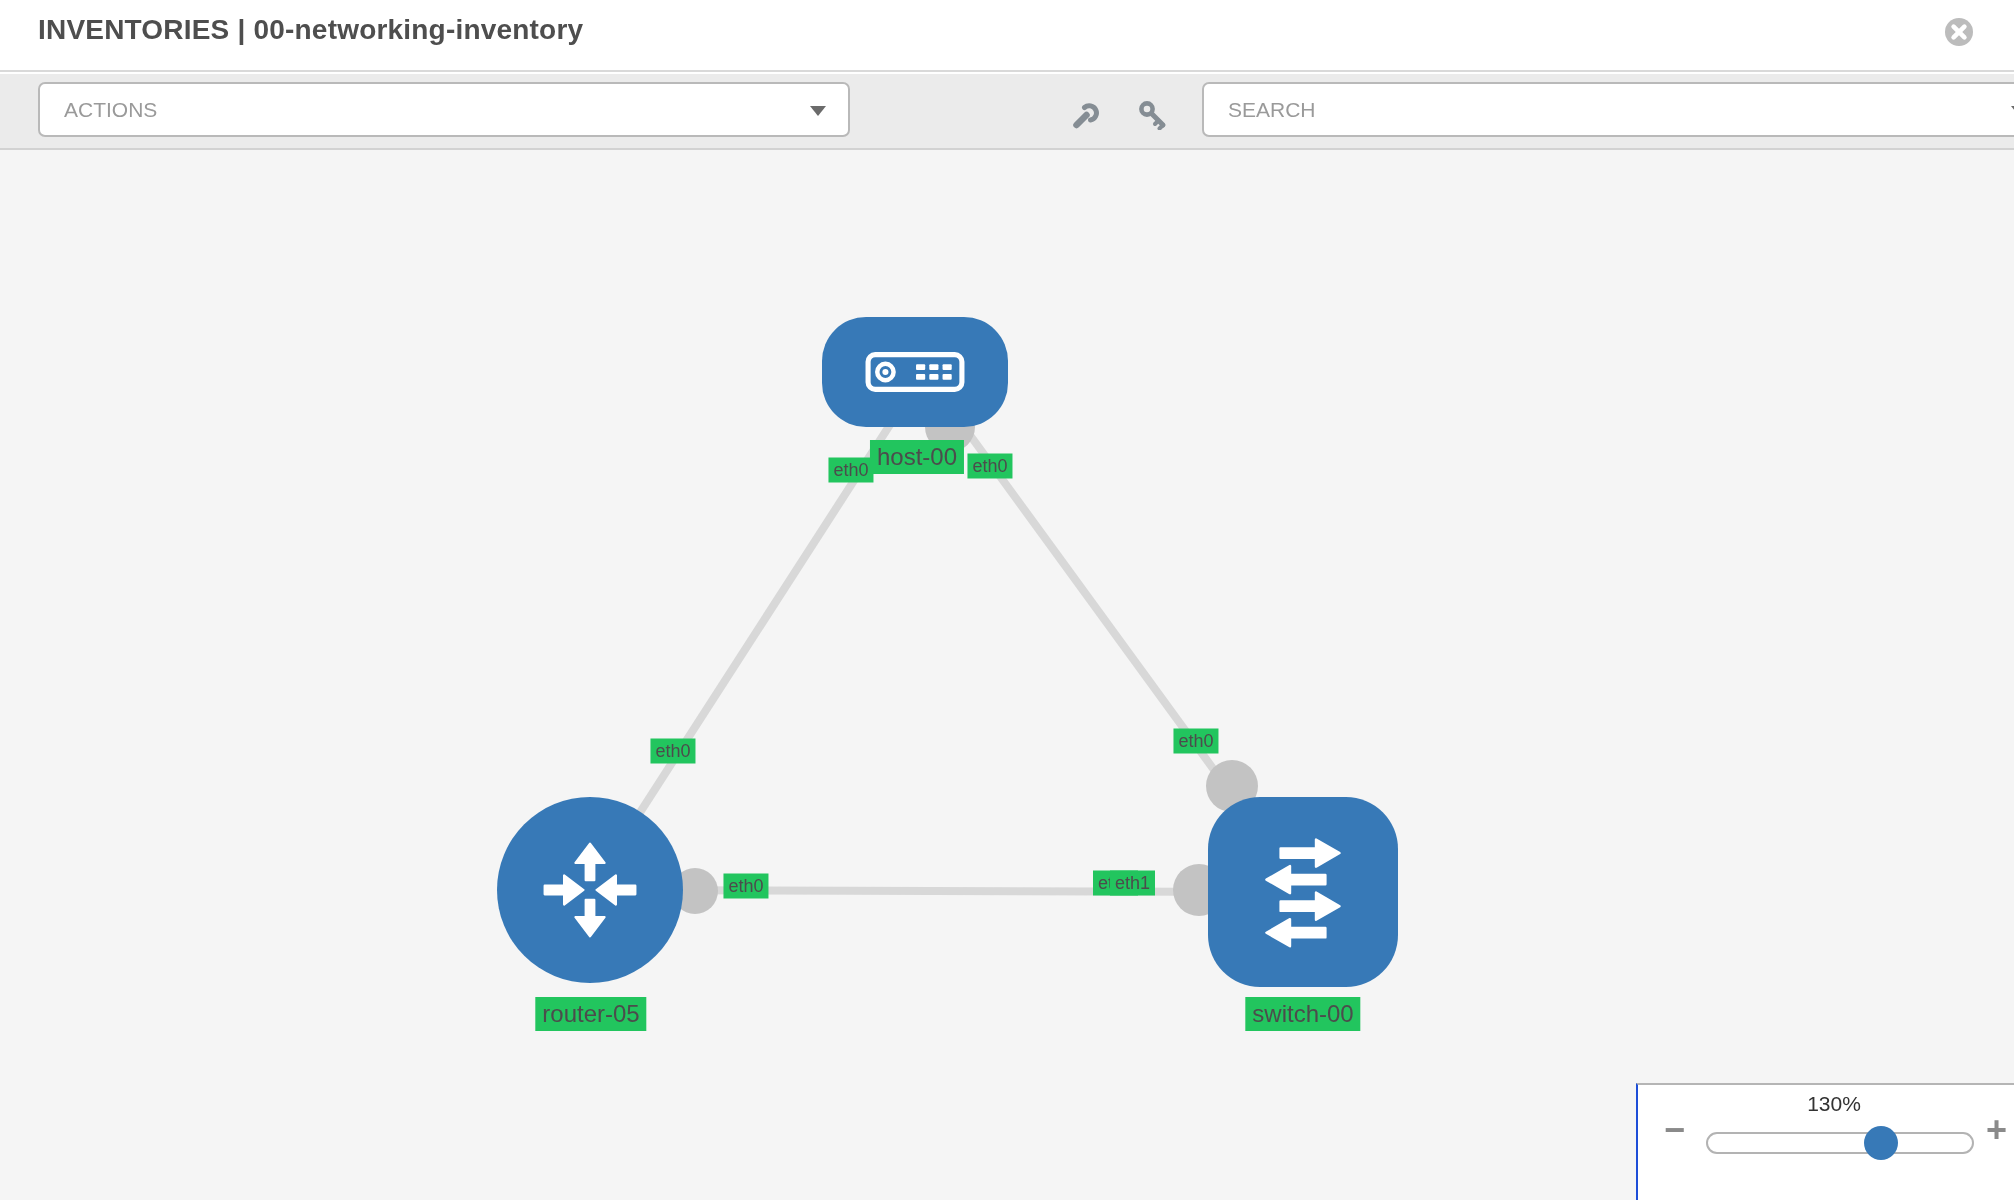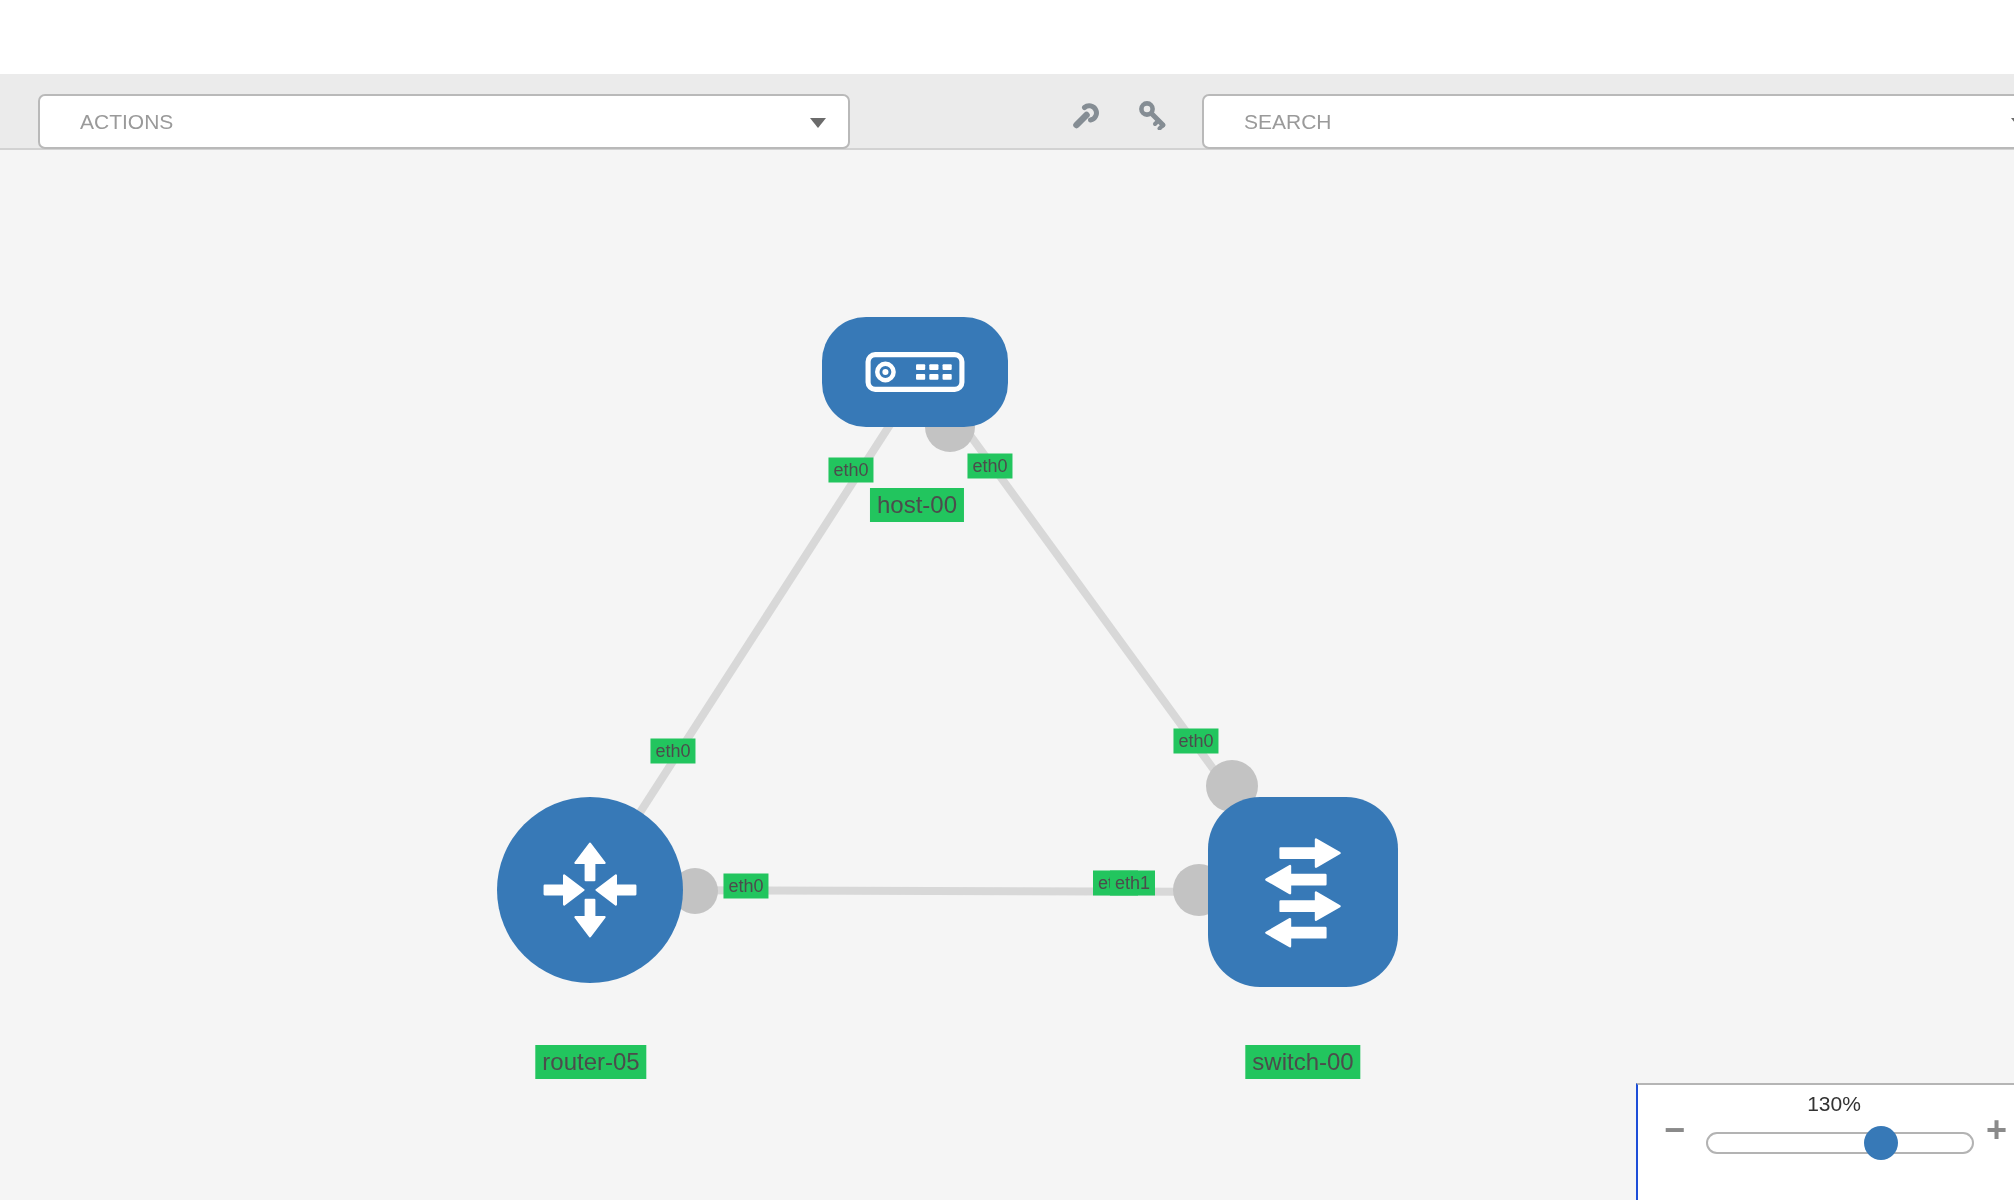--- a/index.html
+++ b/index.html
@@ -6,58 +6,66 @@
   html,body { width:2014px; height:1200px; font-family:"Liberation Sans", sans-serif; background:#fff; overflow:hidden; }
   .app { position:relative; width:2014px; height:1200px; }
 
   
   .header { position:absolute; left:0; top:0; width:100%; height:72px; background:#ffffff; border-bottom:2px solid #d9d9d9; }
   .page-title { position:absolute; left:38px; top:14px; font-size:28px; font-weight:700; color:#4e4e4e; letter-spacing:0.2px; }
   .close-btn { position:absolute; right:40px; top:17px; width:30px; height:30px; cursor:pointer; }
 
   
   .toolbar { position:absolute; left:0; top:74px; width:100%; height:76px; background:#ebebeb; border-bottom:2px solid #d2d2d2; }
-  .dd-box { position:absolute; top:20px; height:55px; background:#ffffff; border:2px solid #b9b9b9; border-radius:7px; display:flex; align-items:center; padding:0 40px; color:#9a9a9a; font-size:21px; }
+  .dd-box { position:absolute; top:8px; height:55px; background:#ffffff; border:2px solid #b9b9b9; border-radius:7px; display:flex; align-items:center; padding:0 24px; color:#9a9a9a; font-size:21px; }
   .dd-actions { left:38px;  width:812px; }
   .dd-search  { left:1202px; width:849px; }
   .caret { position:absolute; right:22px; top:50%; margin-top:-4px; width:0; height:0;
            border-left:8px solid transparent; border-right:8px solid transparent; border-top:10px solid #6b6b6b; }
   .tool-icon { position:absolute; top:24px; width:32px; height:32px; cursor:pointer; }
   .tool-wrench { left:1068px; }
   .tool-key    { left:1136px; }
 
   
   .canvas { position:absolute; left:0; top:150px; width:2014px; height:1050px; background:#f5f5f5; overflow:hidden; }
   .edges-svg { position:absolute; left:0; top:0; }
 
   .node { position:absolute; background:#3779b7; display:flex; align-items:center; justify-content:center; cursor:pointer; }
   .node-host   { left:822px;  top:167px; width:186px; height:110px; border-radius:44px; }
   .node-router { left:497px;  top:647px; width:186px; height:186px; border-radius:50%; }
   .node-switch { left:1208px; top:647px; width:190px; height:190px; border-radius:52px; }
 
   .lbl { position:absolute; background:#22c55e; color:#4c4c4c; white-space:nowrap; }
-  .lbl-node { transform:translate(-50%,-50%); font-size:24px; padding:3px 7px; z-index:6;margin-top:48px; }
+  .lbl-node { transform:translate(-50%,-50%); font-size:24px; padding:3px 7px; z-index:6; }
   .lbl-if   { transform:translate(-50%,-50%); font-size:18px; padding:2px 5px; z-index:5; }
   .lbl-if-left { transform:translateY(-50%); font-size:18px; padding:2px 5px; }
 
   
   .zoom-panel { position:absolute; left:1620px; top:933px; width:394px; height:117px; background:#ffffff;
                 border-top:2px solid #b5b5b5; border-left:2px solid #1d4ed8;margin-left:16px; }
   .zoom-level { position:absolute; left:0; top:7px; width:100%; text-align:center; font-size:21px; color:#333; }
   .zoom-minus, .zoom-plus { position:absolute; top:27px; font-size:36px; font-weight:700; color:#8a8a8a; cursor:pointer; line-height:36px; }
   .zoom-minus { left:26px; }
   .zoom-plus  { left:348px; }
   .zoom-track { position:absolute; left:68px; top:47px; width:268px; height:22px; background:#ffffff; border:2px solid #b3b3b3; border-radius:11px; cursor:pointer; }
   .zoom-thumb { position:absolute; left:226px; top:41px; width:34px; height:34px; border-radius:50%; background:#3779b7; cursor:grab; }
 </style>
 </head>
 <body>
 
 <div class="app">
 
+  <div class="header">
+    <div class="page-title">INVENTORIES | 00-networking-inventory</div>
+    <svg class="close-btn" viewBox="0 0 30 30">
+      <circle cx="15" cy="15" r="14" fill="#bcbcbc"></circle>
+      <line x1="9.6" y1="9.6" x2="20.4" y2="20.4" stroke="#ffffff" stroke-width="4.6" stroke-linecap="round"></line>
+      <line x1="20.4" y1="9.6" x2="9.6" y2="20.4" stroke="#ffffff" stroke-width="4.6" stroke-linecap="round"></line>
+    </svg>
+  </div>
 
   <div class="toolbar">
     <div class="dd-box dd-actions">
       <span>ACTIONS</span>
       <span class="caret"></span>
     </div>
 
     <svg class="tool-icon tool-wrench" viewBox="0 0 32 32">
       <g stroke="#858d94" fill="none" stroke-linecap="round">
         <line x1="8.5" y1="27" x2="18.5" y2="17" stroke-width="6.5"></line>

